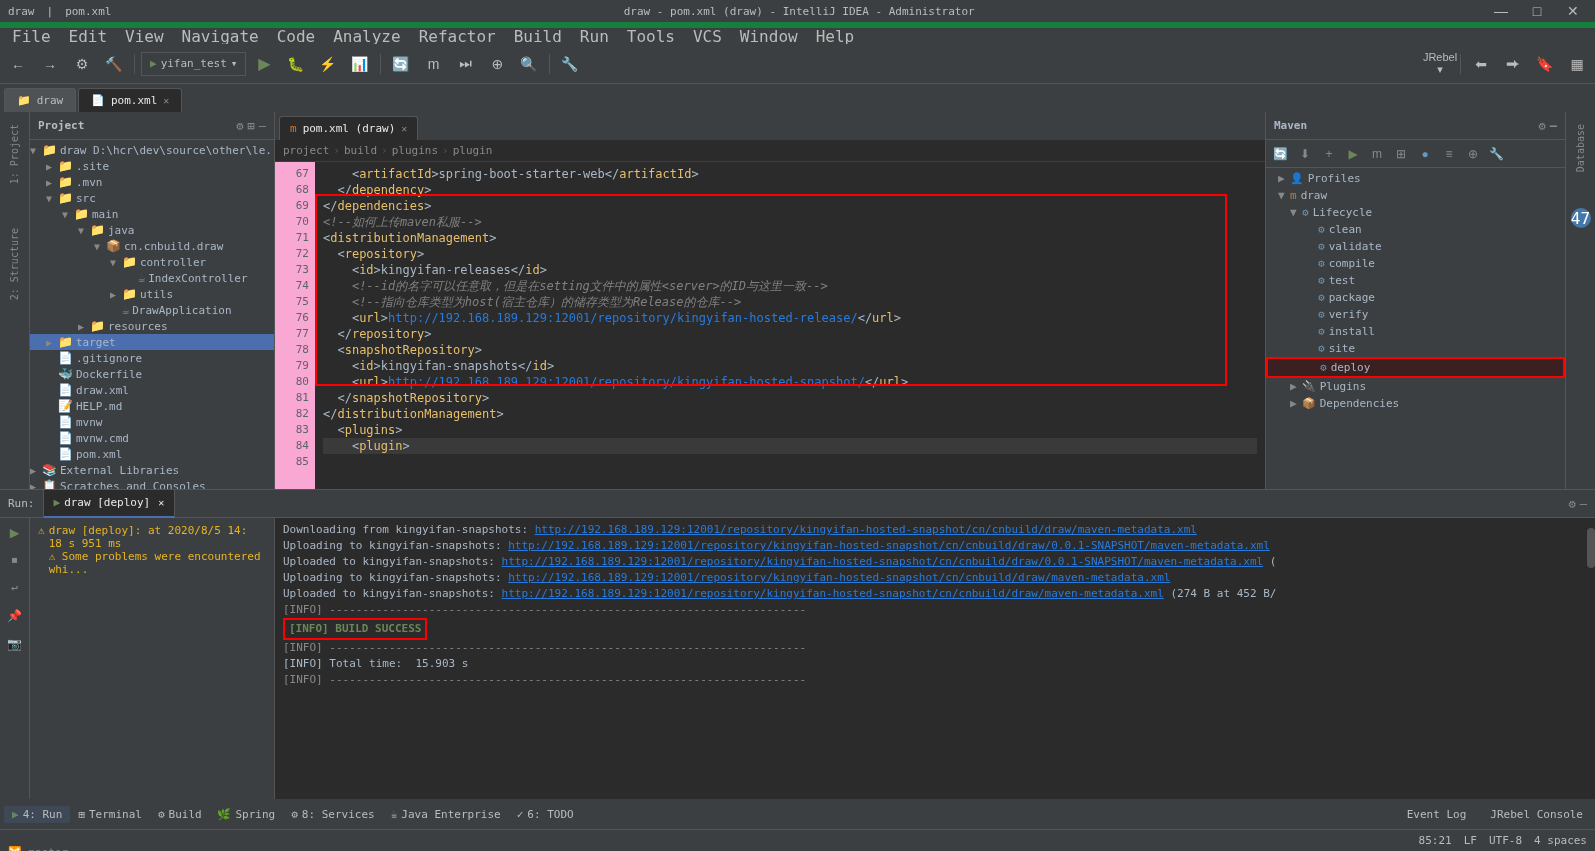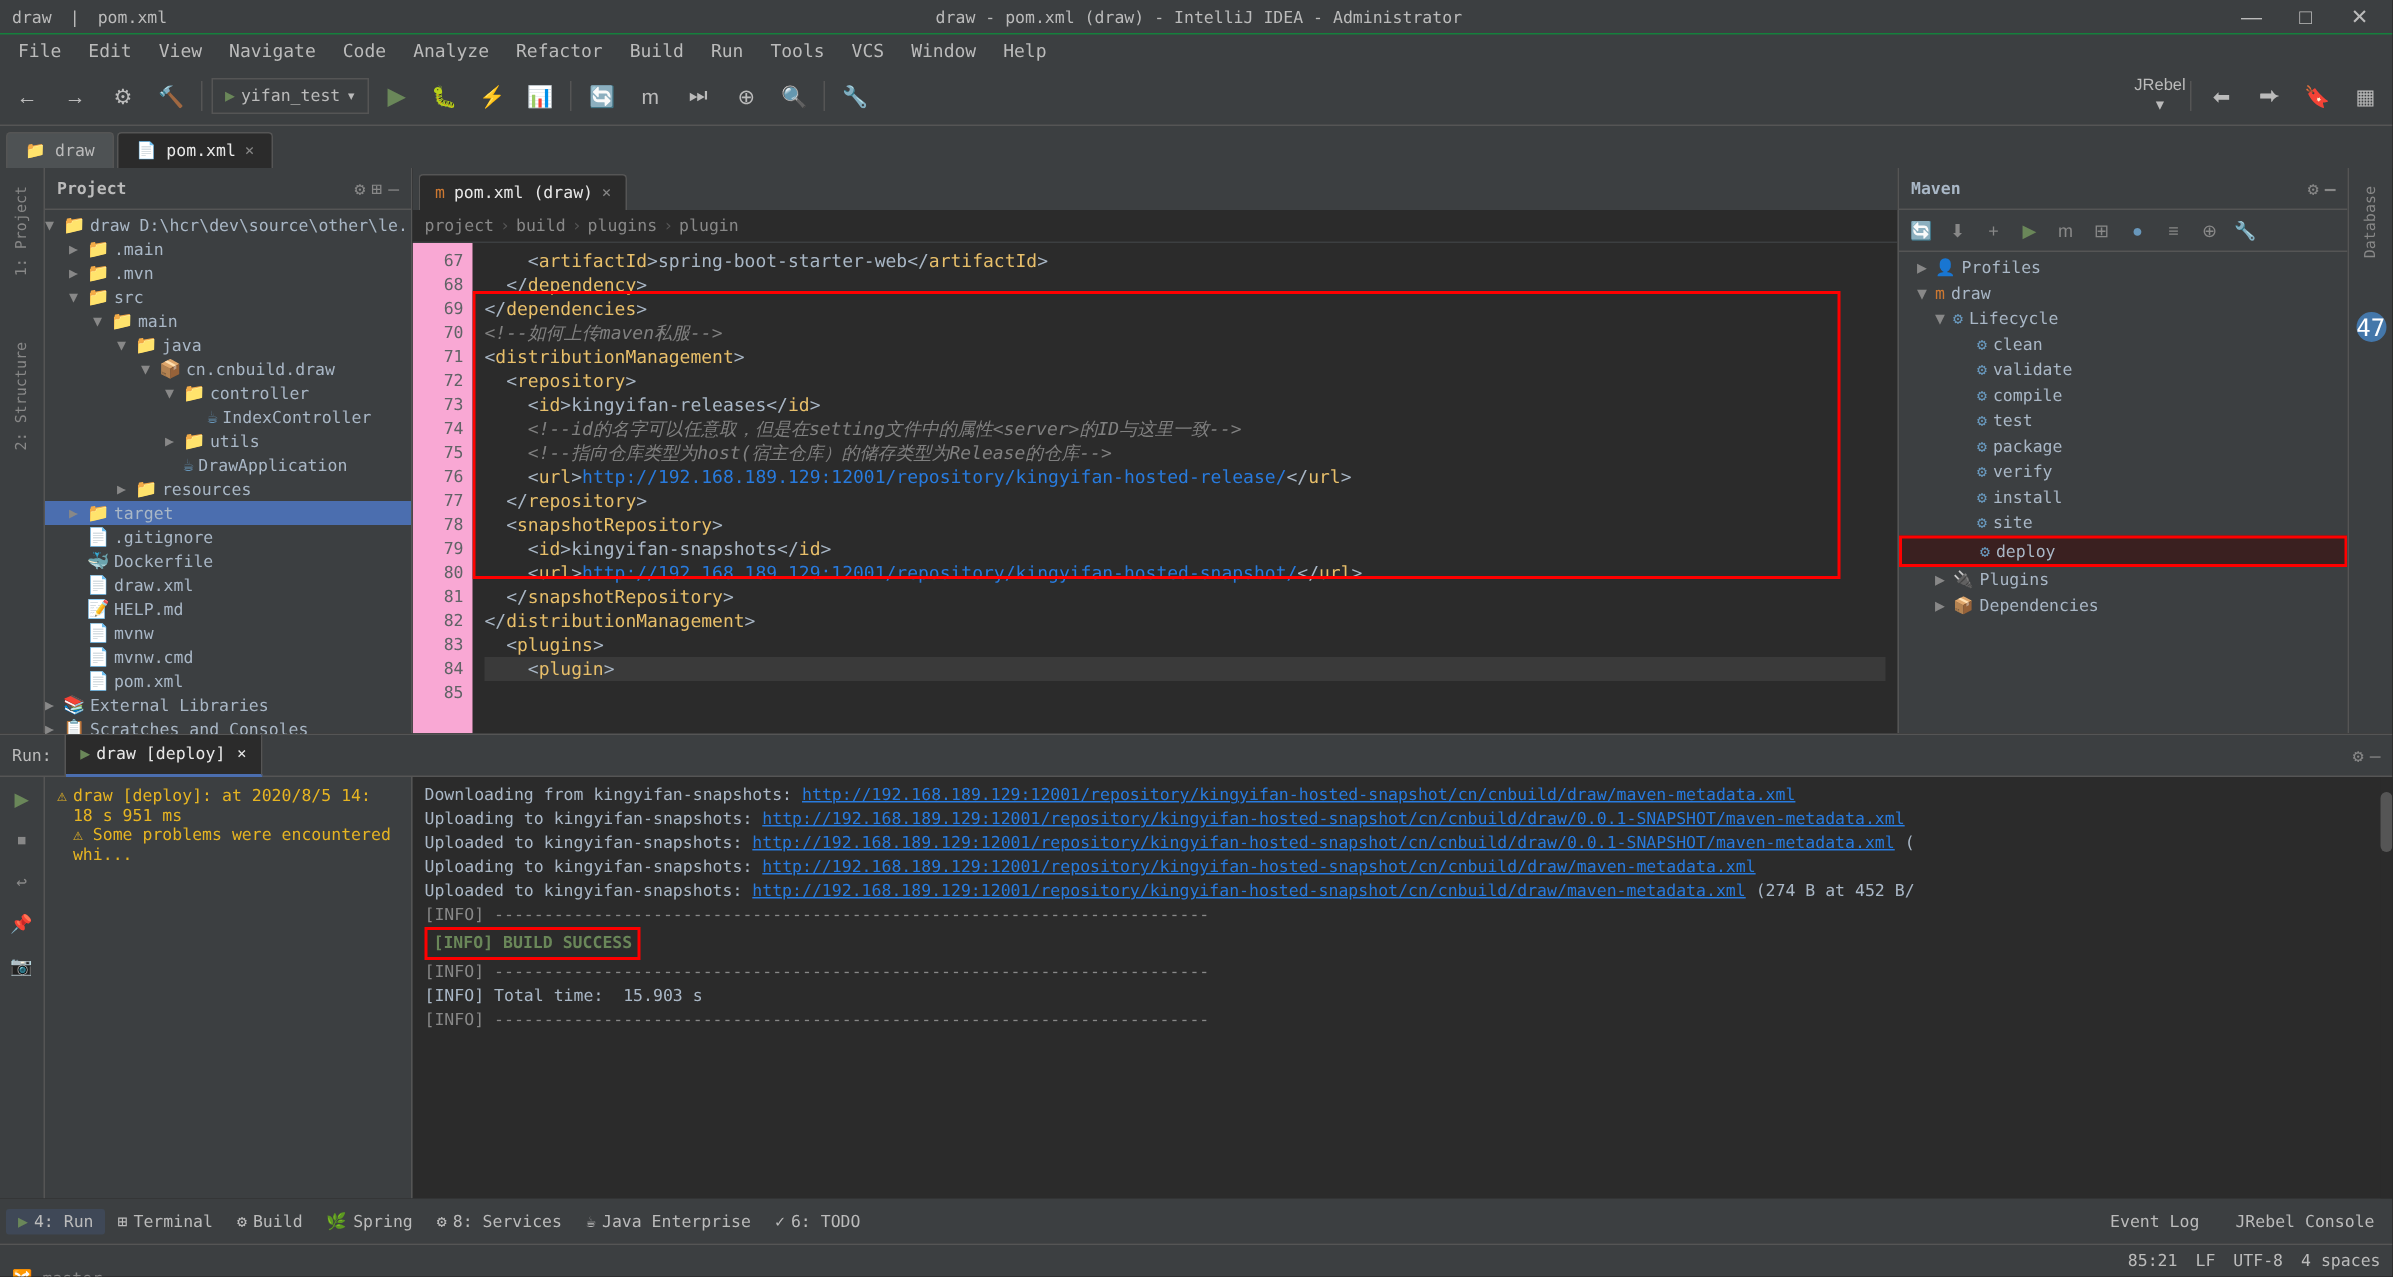--- a/index.html
+++ b/index.html
@@ -5,21 +5,21 @@
     * { margin: 0; padding: 0; box-sizing: border-box; }
     body { font-family: 'Consolas', 'Monaco', monospace; font-size: 12px; background: #2b2b2b; color: #a9b7c6; width: 1595px; height: 851px; overflow: hidden; display: flex; flex-direction: column; }
 
     
     .title-bar { height: 22px; background: #3c3f41; display: flex; align-items: center; justify-content: space-between; padding: 0 8px; font-size: 11px; color: #bbbbbb; flex-shrink: 0; }
     .title-bar-left { display: flex; gap: 12px; }
     .title-bar-center { color: #bbbbbb; }
     .title-bar-right { display: flex; gap: 8px; }
 
     
-    .menu-bar { height: 22px; background: #3c3f41; display: flex; align-items: center; padding: 0 4px; font-size: 12px; color: #bbbbbb; gap: 2px; flex-shrink: 0; border-top: 1px solid #15803d; }
+    .menu-bar { height: 22px; background: #3c3f41; display: flex; align-items: center; padding: 0 4px; font-size: 16px; color: #bbbbbb; gap: 2px; flex-shrink: 0; border-top: 6px solid #15803d; }
     .menu-item { padding: 2px 8px; cursor: pointer; }
 
     
     .toolbar { height: 40px; background: #3c3f41; display: flex; align-items: center; padding: 0 4px; gap: 4px; flex-shrink: 0; border-bottom: 1px solid #555; }
     .toolbar-btn { width: 28px; height: 28px; background: transparent; border: none; color: #bbbbbb; cursor: pointer; display: flex; align-items: center; justify-content: center; font-size: 14px; border-radius: 3px; }
     .toolbar-sep { width: 1px; height: 20px; background: #555; margin: 0 2px; }
     .run-config { background: #3c3f41; border: 1px solid #555; color: #bbbbbb; padding: 2px 8px; font-size: 11px; display: flex; align-items: center; gap: 4px; cursor: pointer; height: 24px; }
 
     
     .tab-bar { height: 28px; background: #3c3f41; display: flex; align-items: flex-end; padding: 0 4px; flex-shrink: 0; }
@@ -209,21 +209,21 @@
         <div class="tree-item">
           <span class="tree-indent" style="width:0px;"></span>
           <span class="tree-arrow">▼</span>
           <span class="tree-icon folder-icon">📁</span>
           <span>draw D:\hcr\dev\source\other\le...</span>
         </div>
         <div class="tree-item">
           <span class="tree-indent" style="width:16px;"></span>
           <span class="tree-arrow">▶</span>
           <span class="tree-icon folder-icon">📁</span>
-          <span>.main</span>
+          <span>.site</span>
         </div>
         <div class="tree-item">
           <span class="tree-indent" style="width:16px;"></span>
           <span class="tree-arrow">▶</span>
           <span class="tree-icon folder-icon">📁</span>
           <span>.mvn</span>
         </div>
         <div class="tree-item">
           <span class="tree-indent" style="width:16px;"></span>
           <span class="tree-arrow">▼</span>

